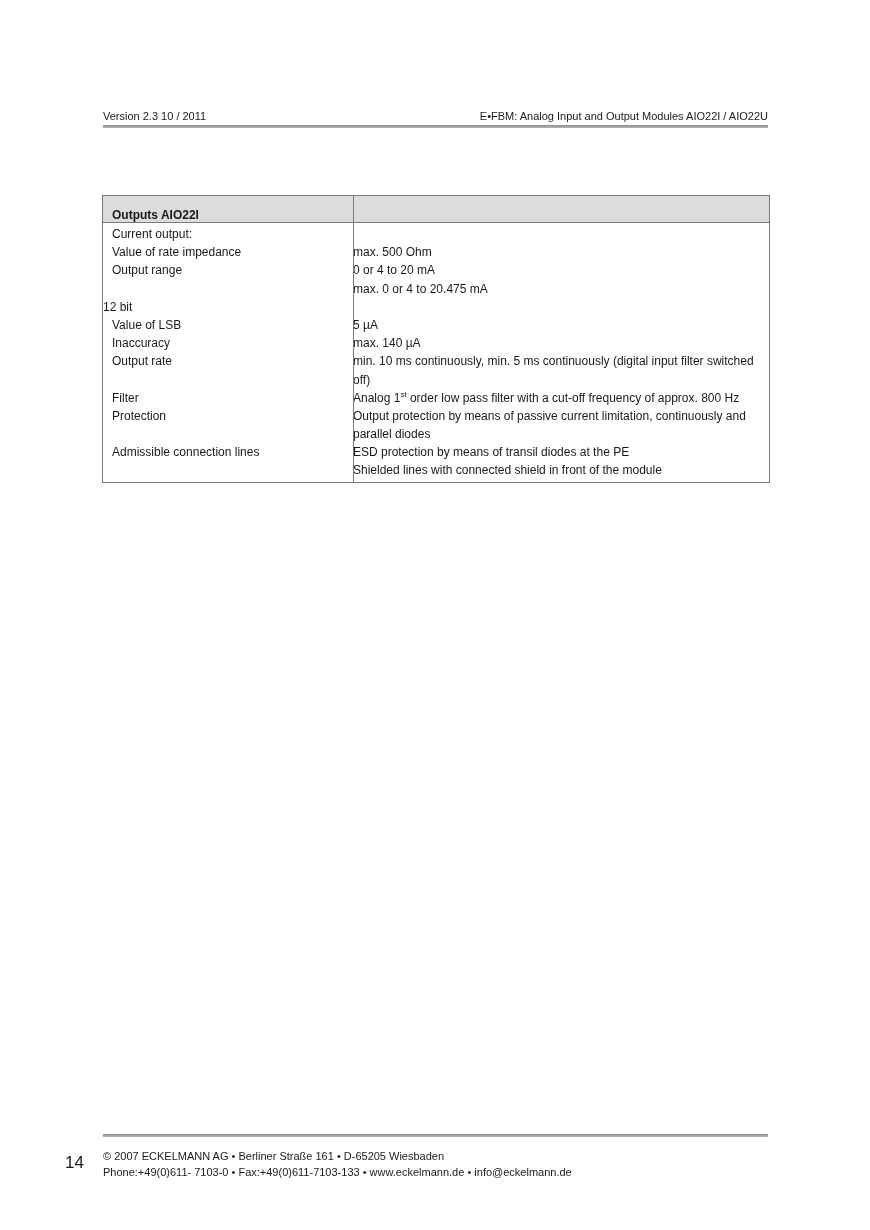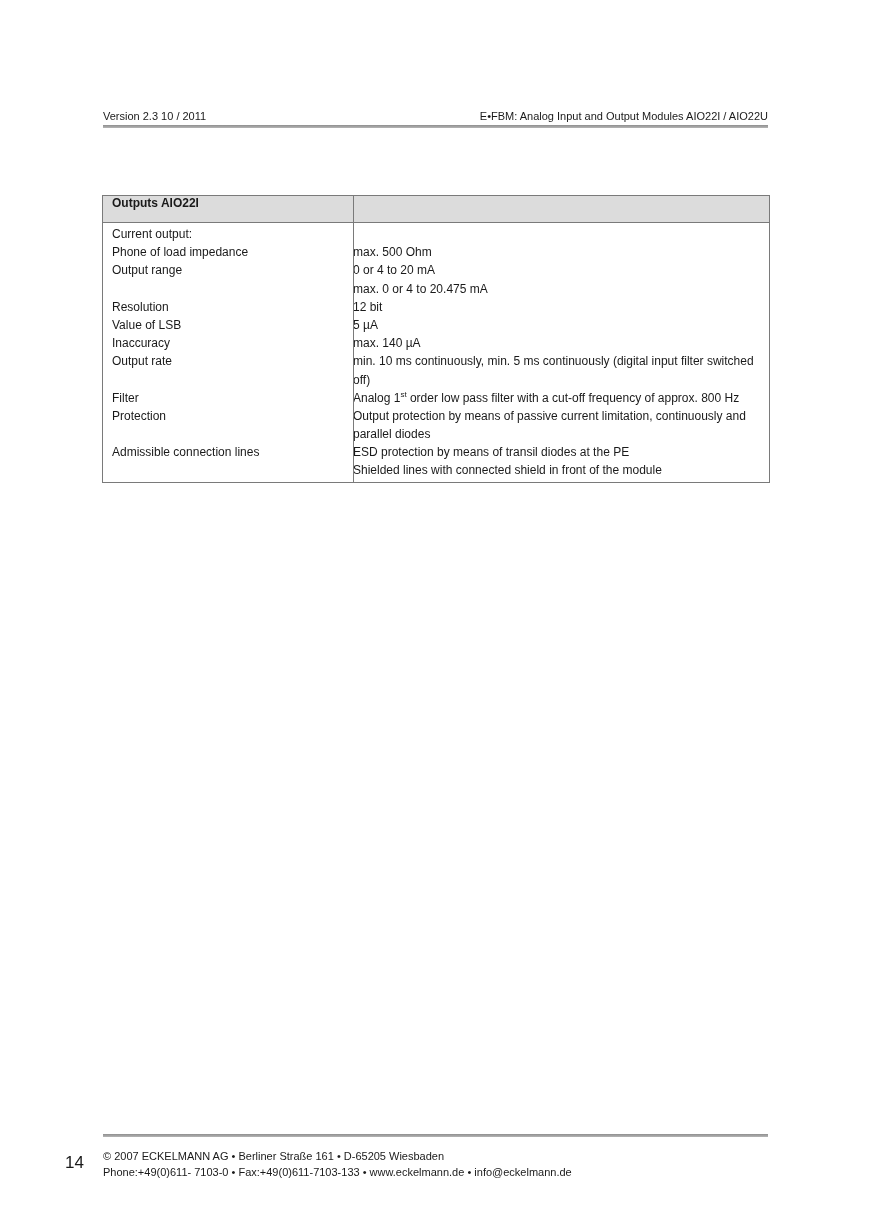--- a/index.html
+++ b/index.html
@@ -52,21 +52,21 @@
     top: 0;
     bottom: 0;
     width: 1px;
     background: #7a7a7a;
   }
   .table-header {
     height: 26px;
     background: #dcdcdc;
     border-bottom: 1px solid #7a7a7a;
     display: flex;
-    align-items: flex-start;
+    align-items: flex-end;
   }
   .table-header .title {
     padding-left: 9px;
     font-size: 12px;
     font-weight: bold;
   }
   .table-body {
     padding: 2px 0 2px 0;
   }
   .line {
@@ -135,33 +135,32 @@
     <div class="table-header">
       <span class="title">Outputs AIO22I</span>
     </div>
 
     <div class="table-body">
       <div class="line">
         <div class="cell-l">Current output:</div>
         <div class="cell-r"></div>
       </div>
       <div class="line">
-        <div class="cell-l">Phone of load impedance</div>
+        <div class="cell-l">Value of rate impedance</div>
         <div class="cell-r">max. 500 Ohm</div>
       </div>
       <div class="line">
         <div class="cell-l">Output range</div>
         <div class="cell-r">0 or 4 to 20 mA</div>
       </div>
       <div class="line">
         <div class="cell-l"></div>
         <div class="cell-r">max. 0 or 4 to 20.475 mA</div>
       </div>
       <div class="line">
-        <div class="cell-l">Resolution</div>
         <div class="cell-r">12 bit</div>
       </div>
       <div class="line">
         <div class="cell-l">Value of LSB</div>
         <div class="cell-r">5 µA</div>
       </div>
       <div class="line">
         <div class="cell-l">Inaccuracy</div>
         <div class="cell-r">max. 140 µA</div>
       </div>

